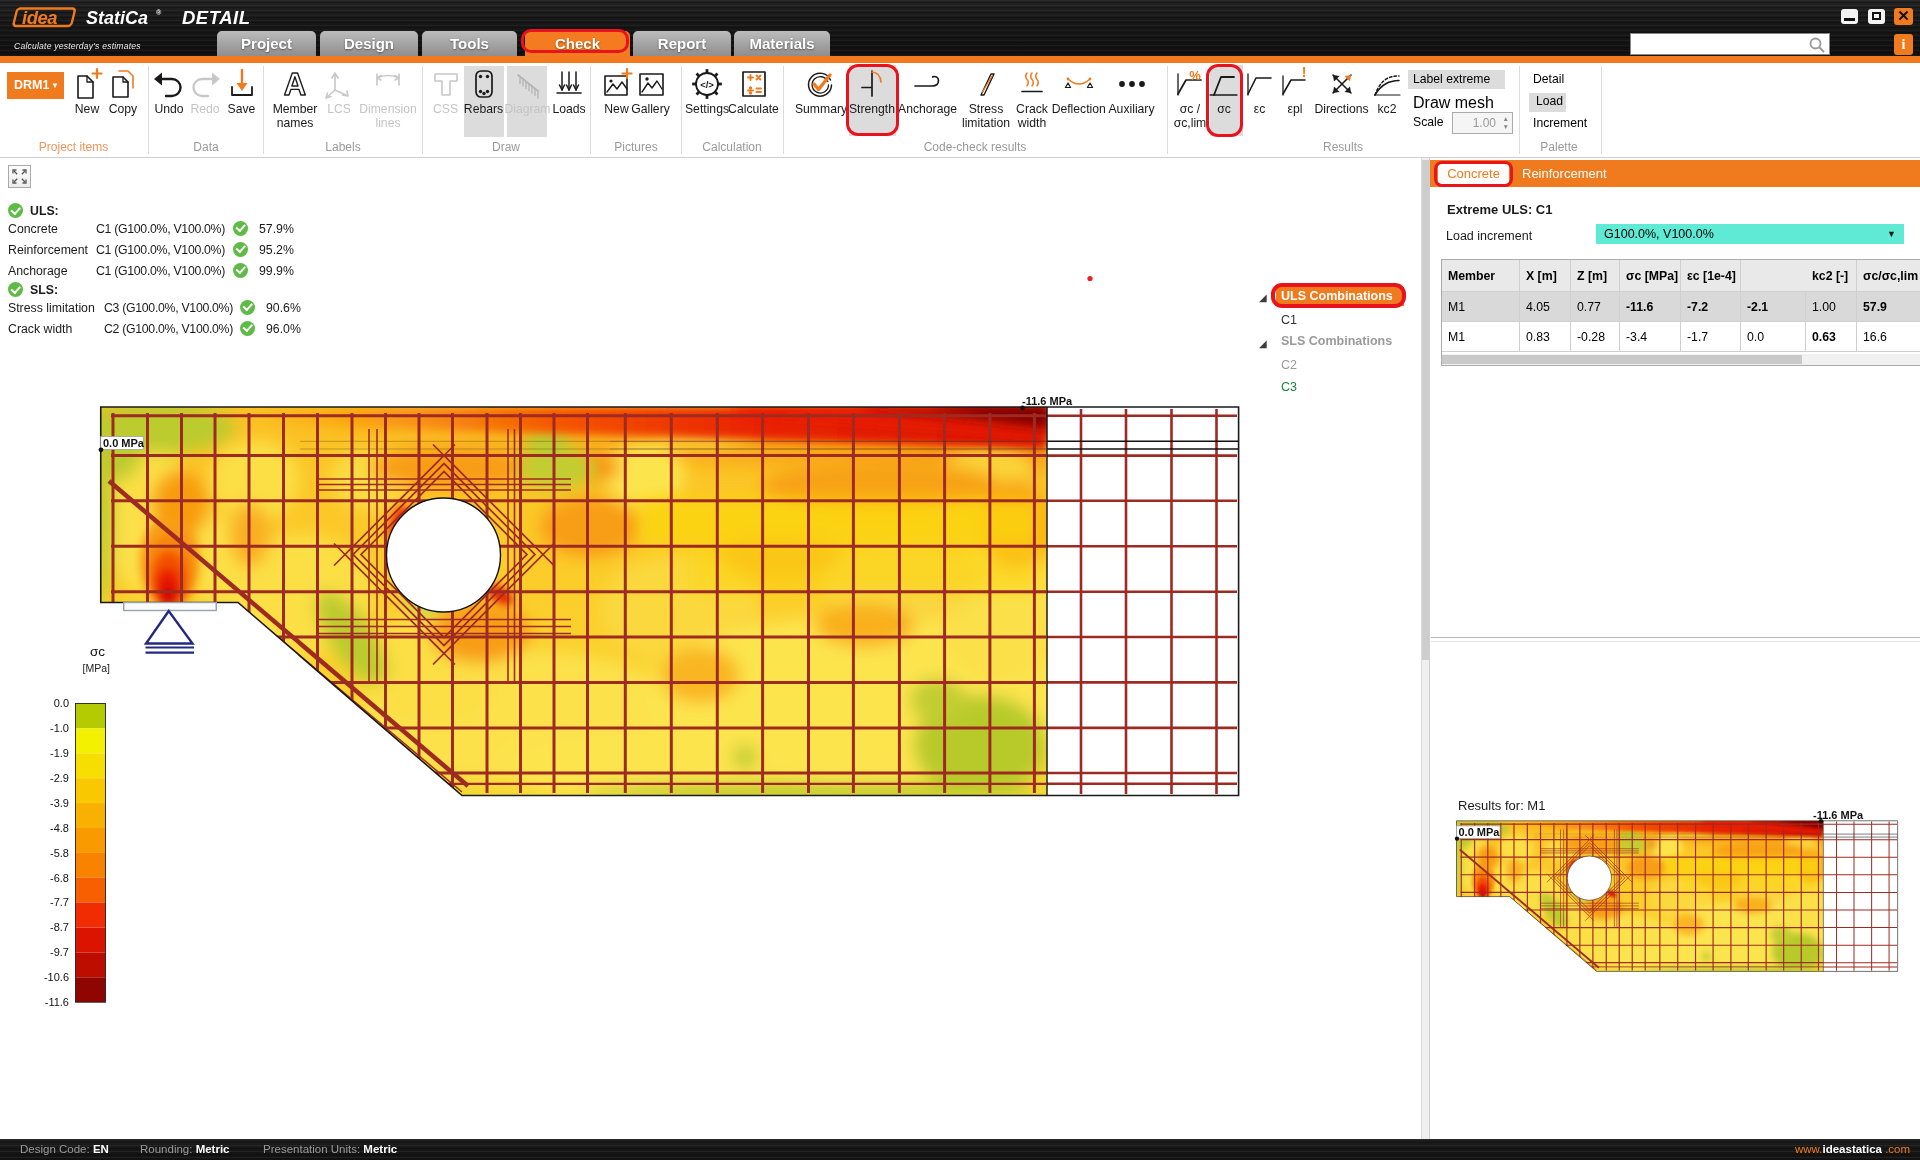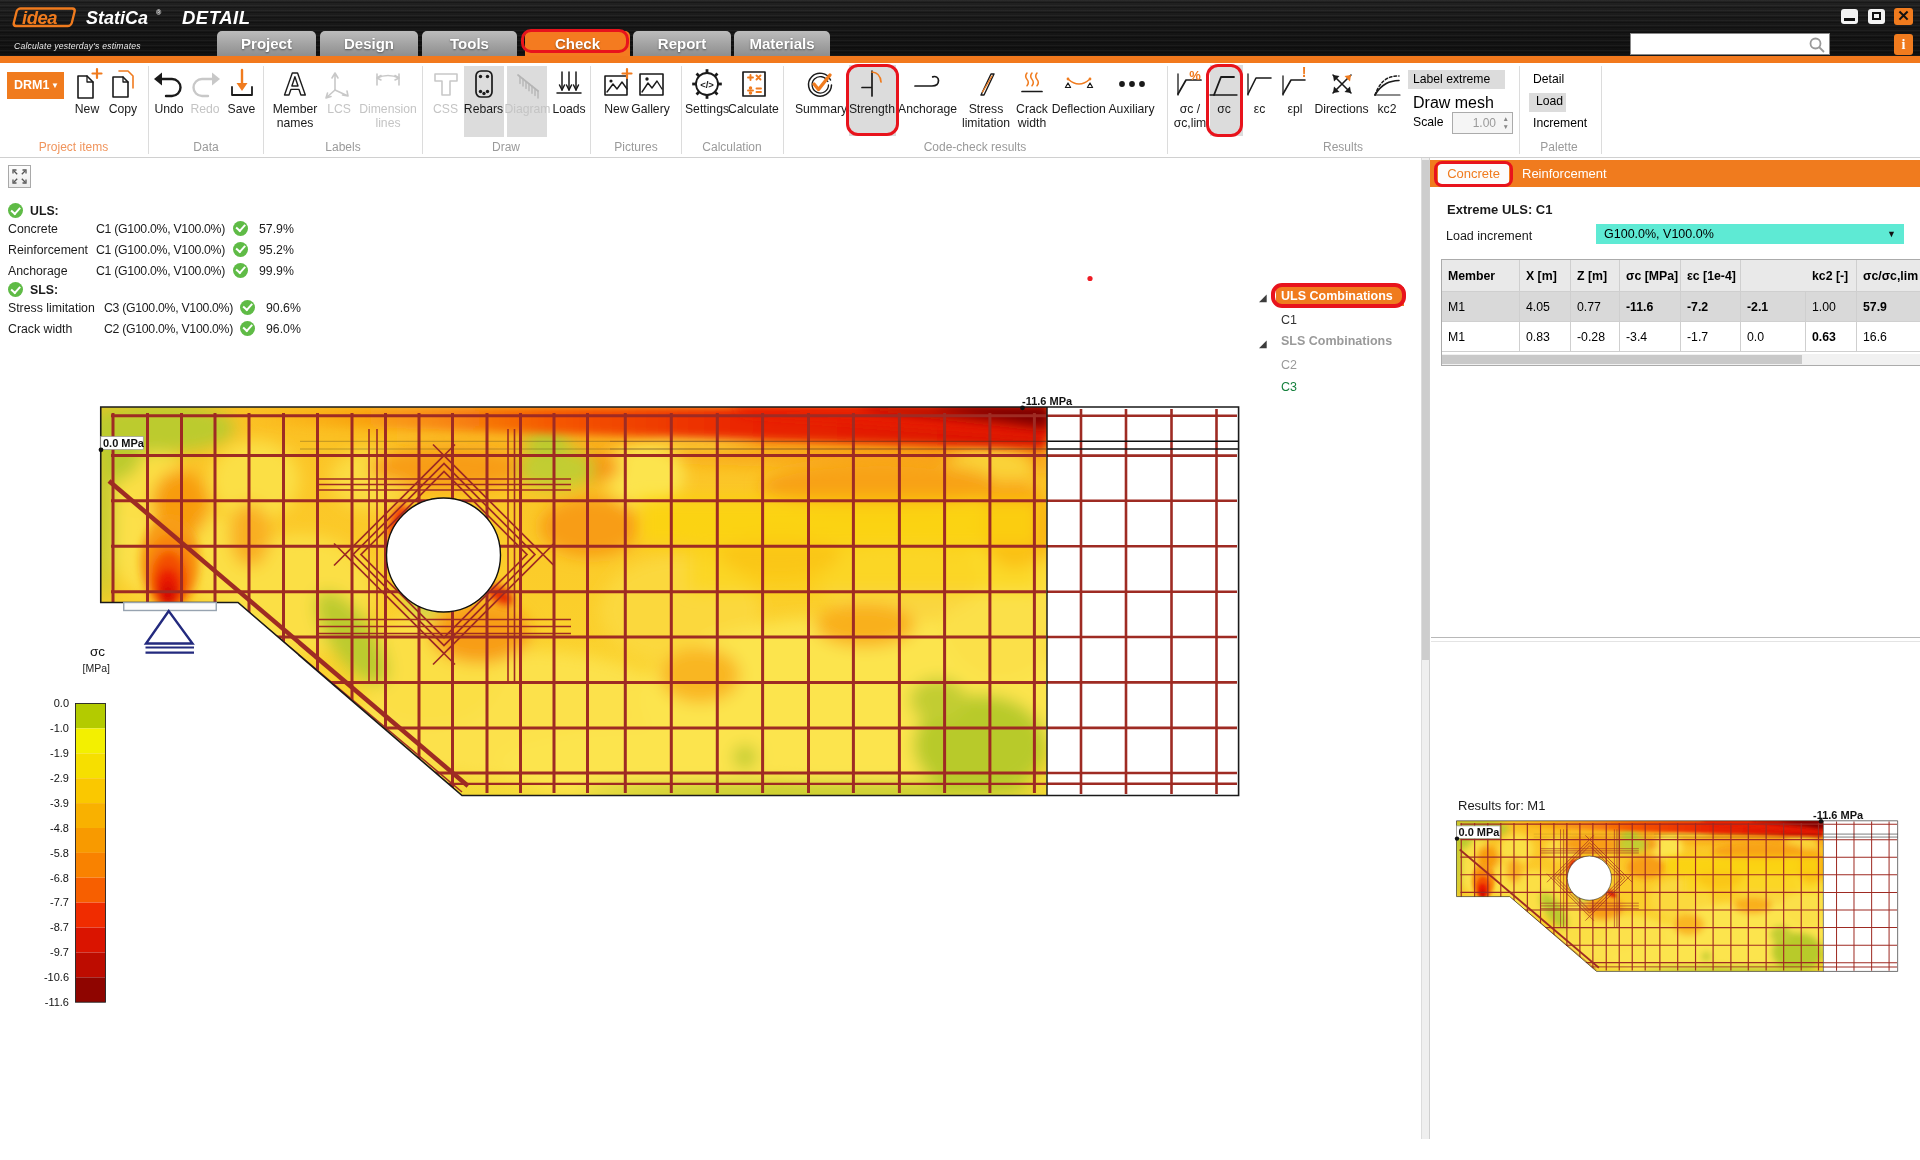--- a/index.html
+++ b/index.html
@@ -680,14 +680,20 @@
         <use href="#beamsym" transform="translate(1416.44,663.0) scale(0.3877)"></use>
         <rect x="1455.5" y="825.9" width="43.5" height="12.5" fill="#fff" stroke="#999" stroke-width="0.7"></rect>
         <text x="1457.5" y="836" font-size="11" font-weight="bold" fill="#111">0.0 MPa</text>
         <circle cx="1456" cy="838.6" r="2.2" fill="#111"></circle>
         <text x="1812" y="818.5" font-size="11" font-weight="bold" fill="#111">-11.6 MPa</text>
         <circle cx="1820" cy="821.2" r="2.2" fill="#111"></circle>
       </svg>
   </div>
   <div class="redbox" style="left:1434px;top:161px;width:79px;height:26px;border-radius:8px;"></div>
 
+  <div id="statusbar">
+    <div class="abs" style="left:20px;top:4px;">Design Code: <b>EN</b></div>
+    <div class="abs" style="left:140px;top:4px;">Rounding: <b>Metric</b></div>
+    <div class="abs" style="left:263px;top:4px;">Presentation Units: <b>Metric</b></div>
+    <div class="abs" style="left:1795px;top:4px;"><span style="color:#f07b1e">www.</span><b>ideastatica</b> <span style="color:#f07b1e">.com</span></div>
+  </div>
 
 </div>
 
 </body></html>

